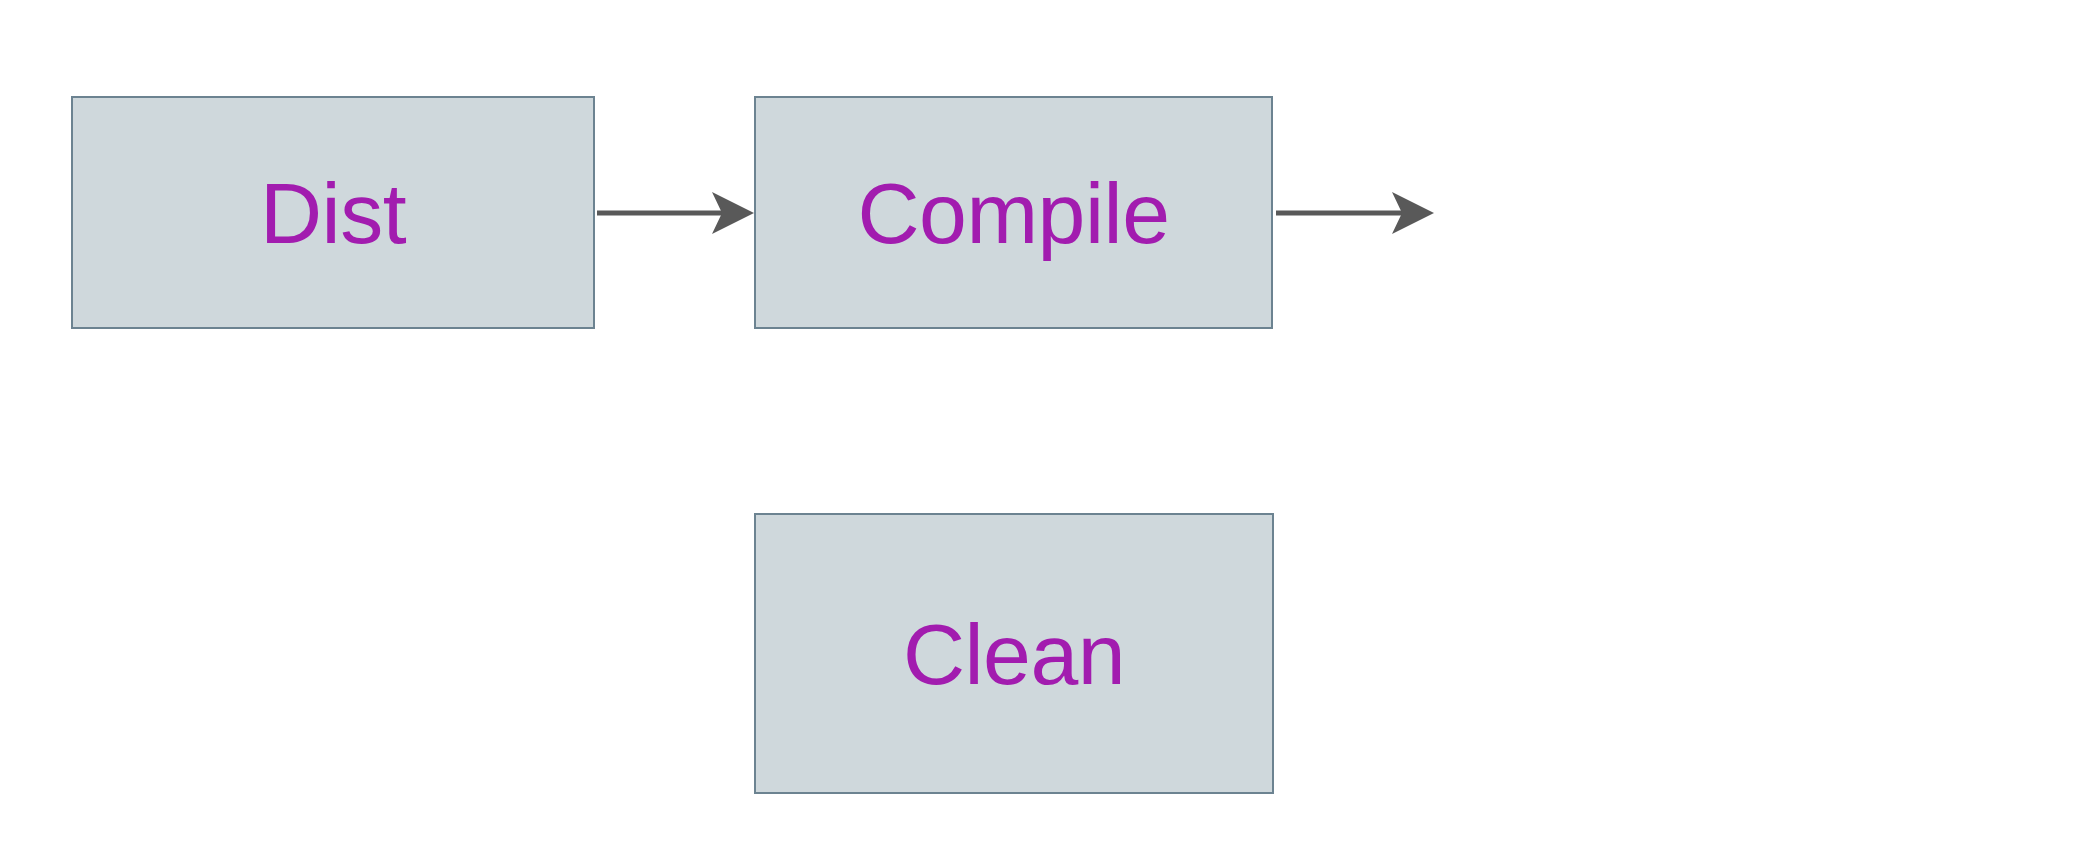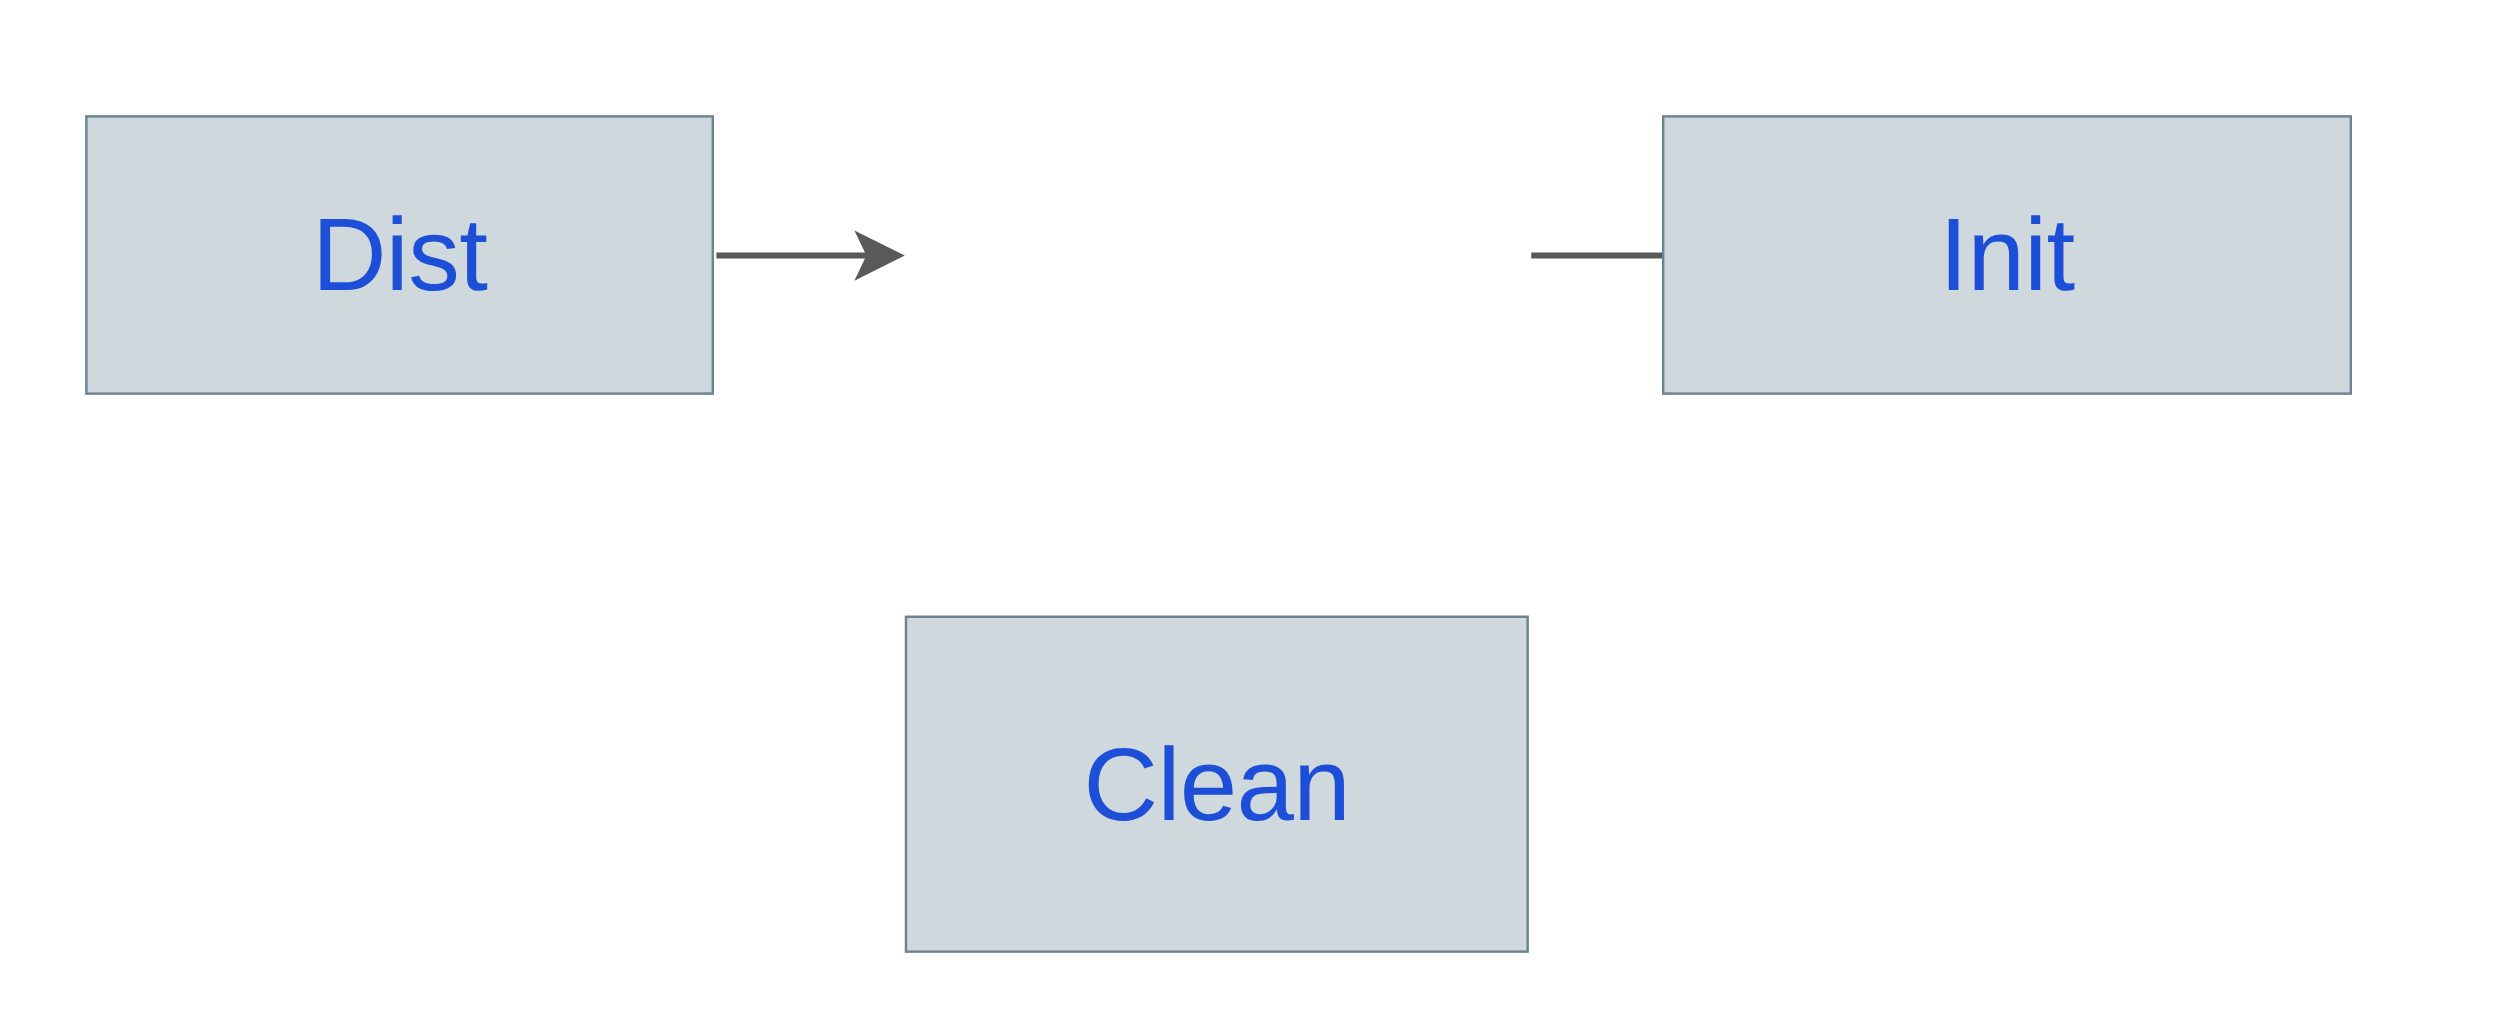--- a/index.html
+++ b/index.html
@@ -26,21 +26,21 @@
     border: 2px solid #6C8391;
     display: flex;
     align-items: center;
     justify-content: center;
   }
   .node-label {
     font-family: "Liberation Sans", sans-serif;
     font-size: 86px;
     line-height: 1;
     font-weight: 400;
-    color: #1d4ed8;
+    color: #a21caf;
     letter-spacing: -0.5px;
     white-space: nowrap;
     user-select: none;
   }
   .edge-layer {
     position: absolute;
     left: 0;
     top: 0;
     width: 2078px;
     height: 848px;
@@ -67,22 +67,22 @@
     <g>
       <line x1="1276" y1="213" x2="1402" y2="213" stroke="#595959" stroke-width="5" stroke-linecap="butt"></line>
       <path d="M 1434 213 L 1392 192 L 1402 213 L 1392 234 Z" fill="#595959"></path>
     </g>
   </svg>
 
   <div class="node" id="node-dist">
     <span class="node-label">Dist</span>
   </div>
 
+  <div class="node" id="node-compile">
+    <span class="node-label">Compile</span>
+  </div>
 
-  <div class="node" id="node-init">
-    <span class="node-label">Init</span>
-  </div>
 
   <div class="node" id="node-clean">
     <span class="node-label">Clean</span>
   </div>
 
 </div>
 
 </body></html>

